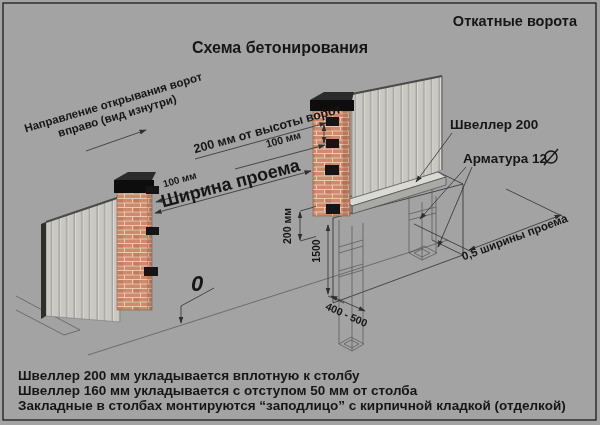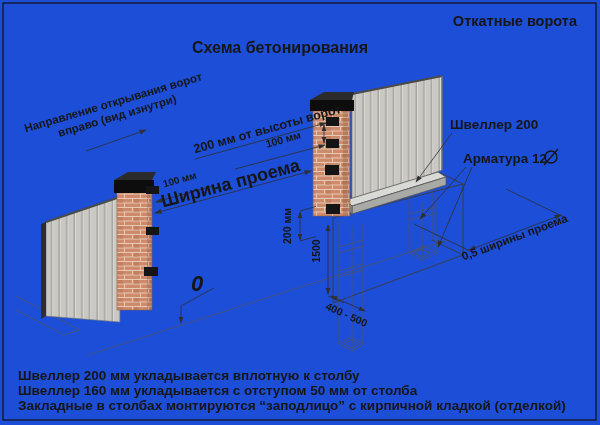--- a/index.html
+++ b/index.html
@@ -1,16 +1,16 @@
 <!DOCTYPE html>
 <html><head>
 <meta charset="utf-8">
 <style>
   html,body{margin:0;padding:0;background:#fff;}
-  .stage{position:relative;width:600px;height:425px;background:#1d4ed8;overflow:hidden;
+  .stage{position:relative;width:600px;height:425px;background:#a3a3a3;overflow:hidden;
          font-family:"Liberation Sans","DejaVu Sans",sans-serif;}
   svg text{fill:#161616;font-family:"Liberation Sans","DejaVu Sans",sans-serif;font-weight:bold;}
   svg .thin{stroke:#2f2f2f;stroke-width:0.8;fill:none;}
   svg .wire{stroke:#3b3b3b;stroke-width:0.9;fill:none;}
   svg .wire2{stroke:#555;stroke-width:0.7;fill:none;}
 </style>
 </head>
 <body>
 
 <div class="stage">

